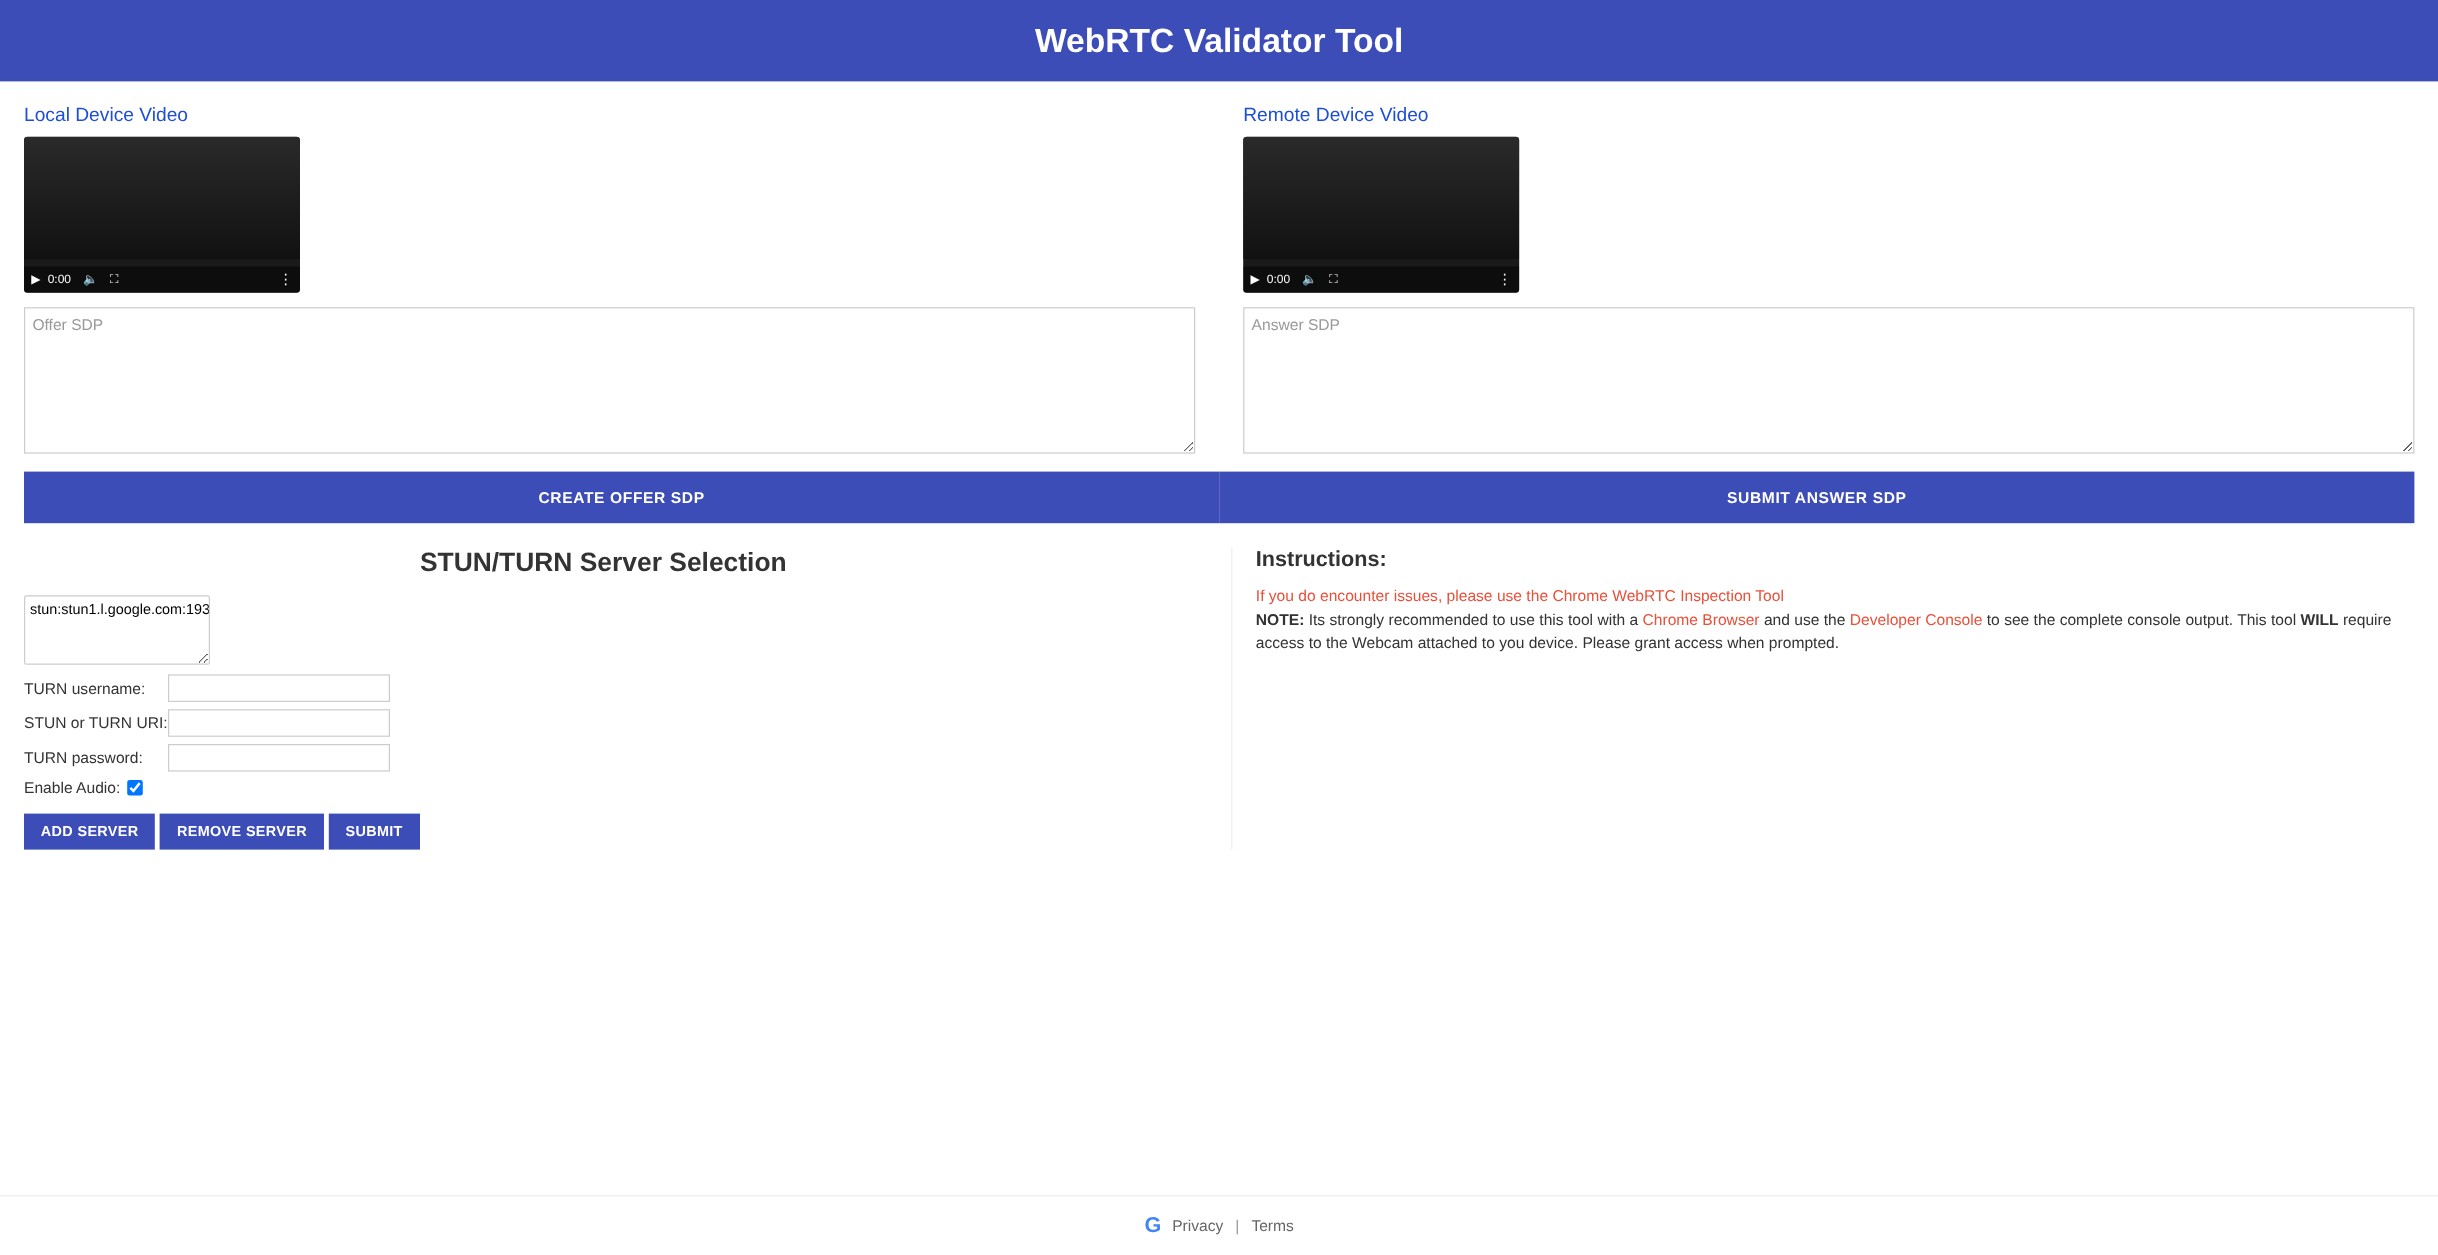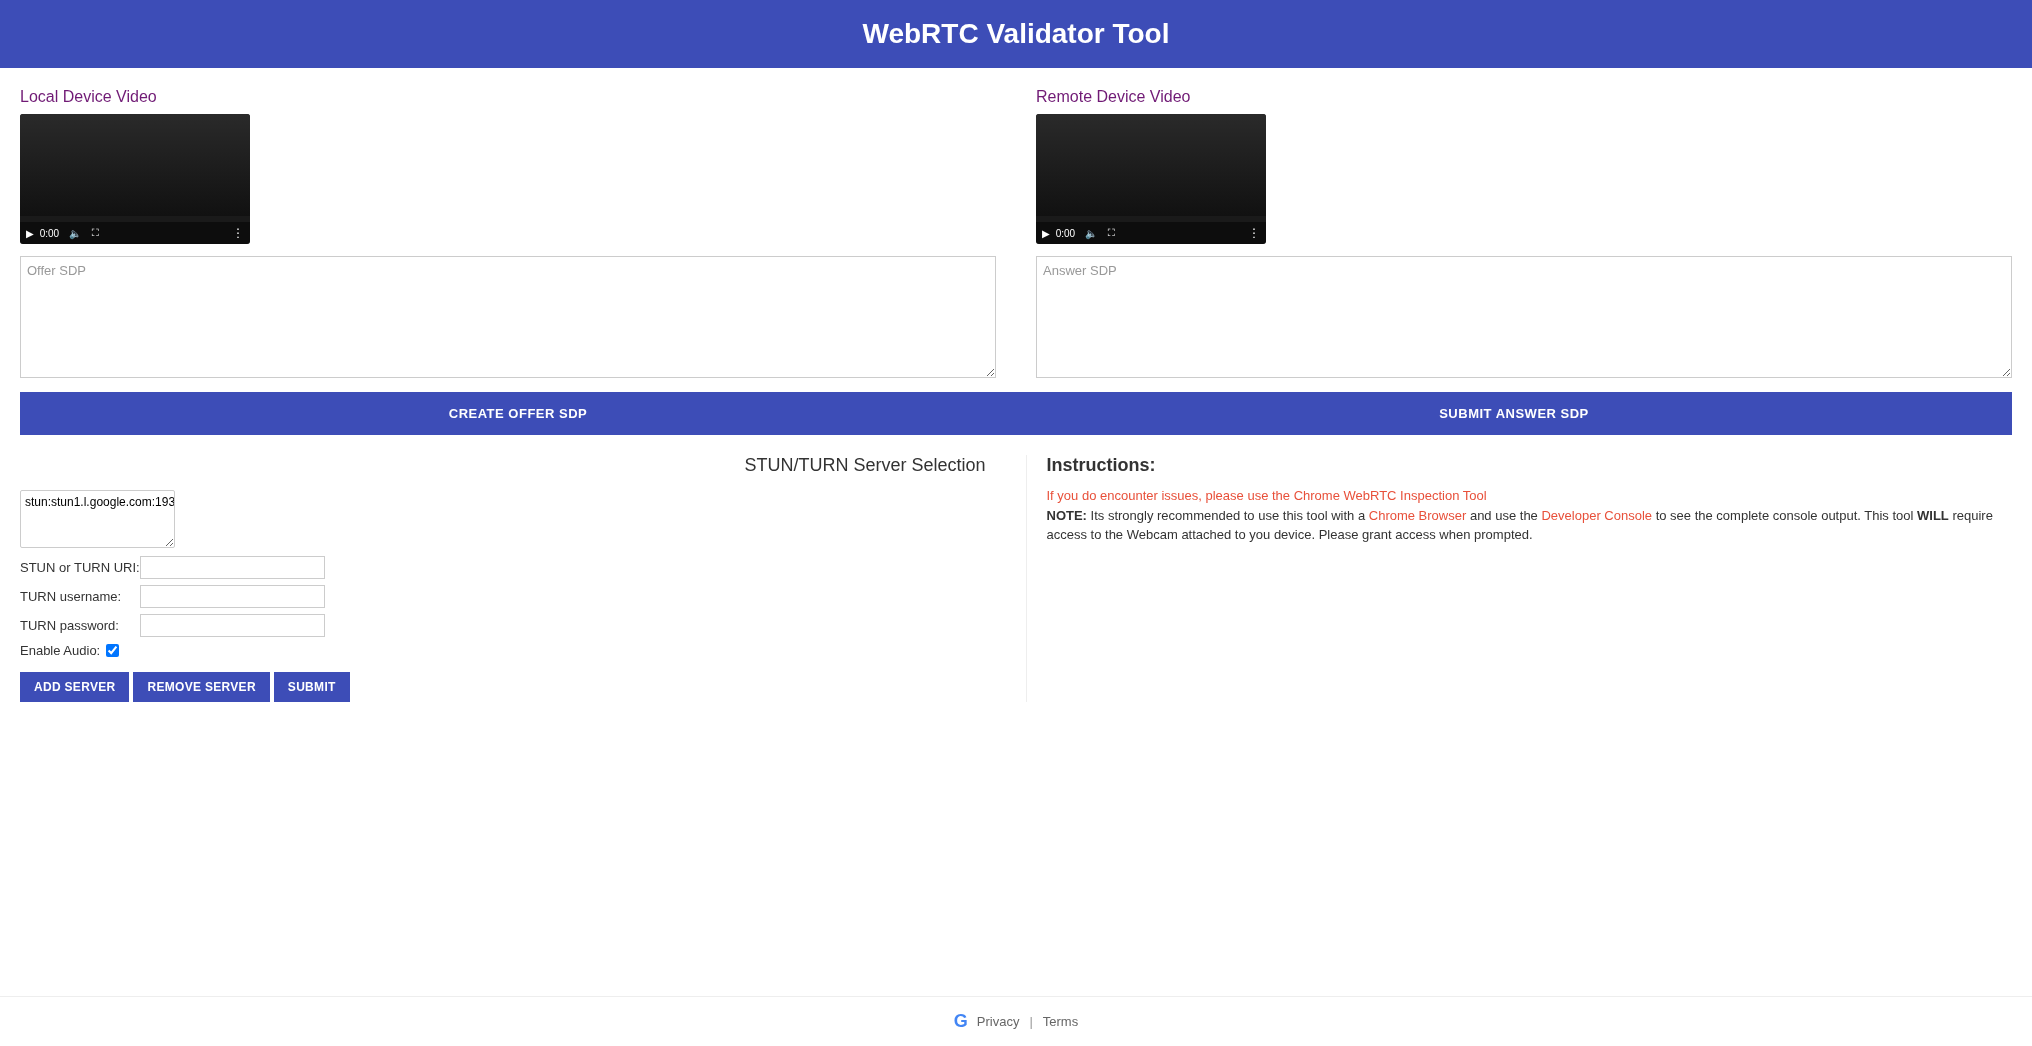--- a/index.html
+++ b/index.html
@@ -35,21 +35,21 @@
     .local-video-panel {
       padding-right: 20px;
     }
     .remote-video-panel {
       padding-left: 20px;
     }
     .panel-label {
       font-size: 16px;
       font-weight: normal;
       margin-bottom: 8px;
-      color: #701a75;
+      color: #1d4ed8;
     }
     .video-container {
       width: 230px;
       height: 130px;
       background: #1a1a1a;
       border-radius: 3px;
       position: relative;
       overflow: hidden;
       margin-bottom: 12px;
     }
@@ -121,23 +121,23 @@
     .bottom-section {
       display: flex;
       padding: 20px 0;
       gap: 20px;
     }
     .stun-turn-panel {
       flex: 1;
       padding-right: 20px;
     }
     .stun-turn-panel h2 {
-      font-size: 18px;
-      font-weight: normal;
-      text-align: right;
+      font-size: 22px;
+      font-weight: bold;
+      text-align: center;
       margin-bottom: 14px;
       color: #333;
     }
     .server-list {
       width: 155px;
       height: 58px;
       border: 1px solid #ccc;
       background: #fff;
       font-size: 12px;
       padding: 4px;
@@ -297,25 +297,25 @@
   </div>
 
   <div class="bottom-section">
 
     <div class="stun-turn-panel">
       <h2>STUN/TURN Server Selection</h2>
       <select class="server-list" size="3">
         <option>stun:stun1.l.google.com:19302</option>
       </select>
       <div class="field-row">
+        <label>TURN username:</label>
+        <input type="text" style="">
+      </div>
+      <div class="field-row">
         <label>STUN or TURN URI:</label>
-        <input type="text" style="">
-      </div>
-      <div class="field-row">
-        <label>TURN username:</label>
         <input type="text" style="">
       </div>
       <div class="field-row">
         <label>TURN password:</label>
         <input type="text" style="">
       </div>
       <div class="enable-audio-row">
         <label>Enable Audio:</label>
         <input type="checkbox" checked="" style="">
       </div>

